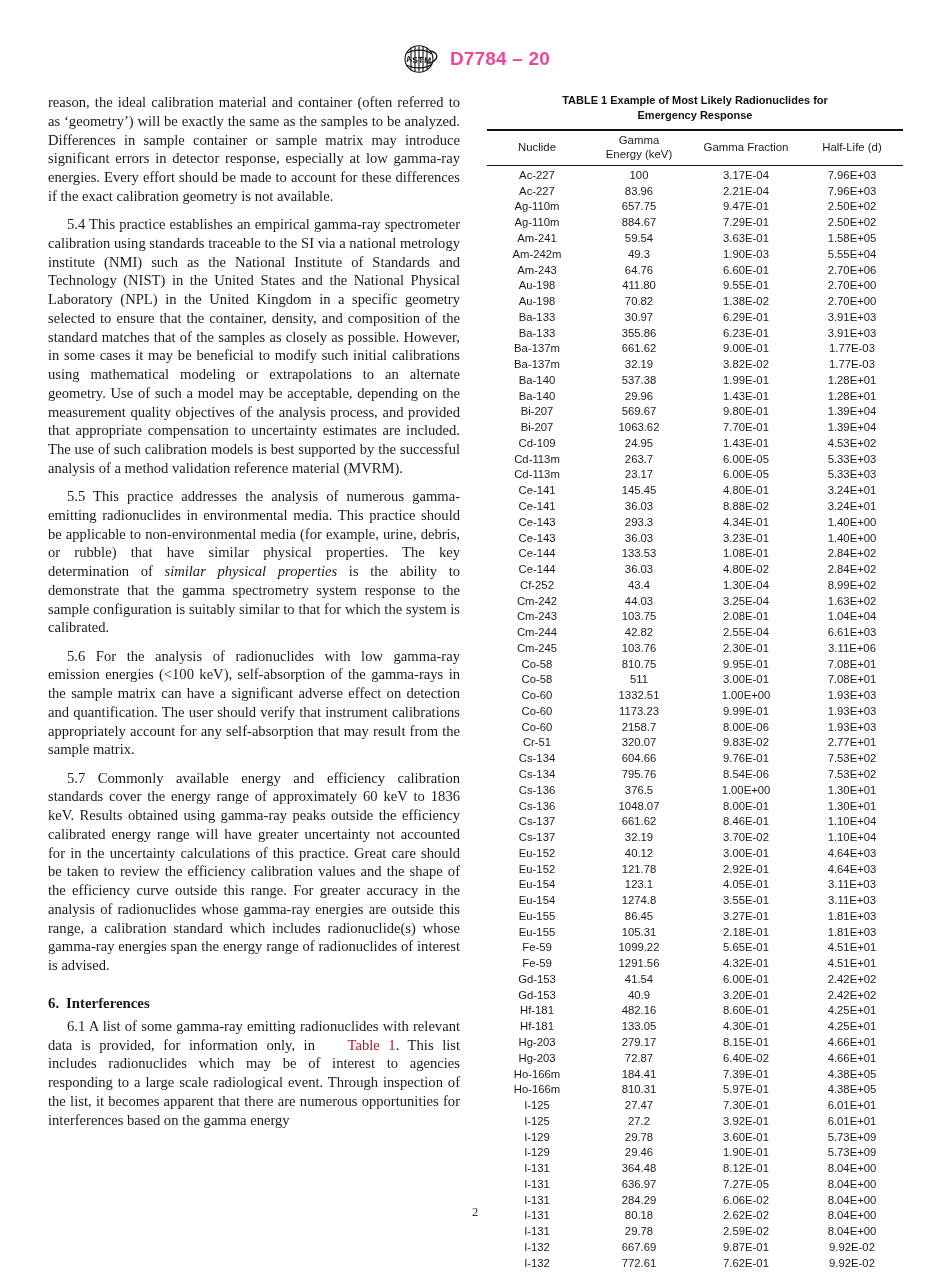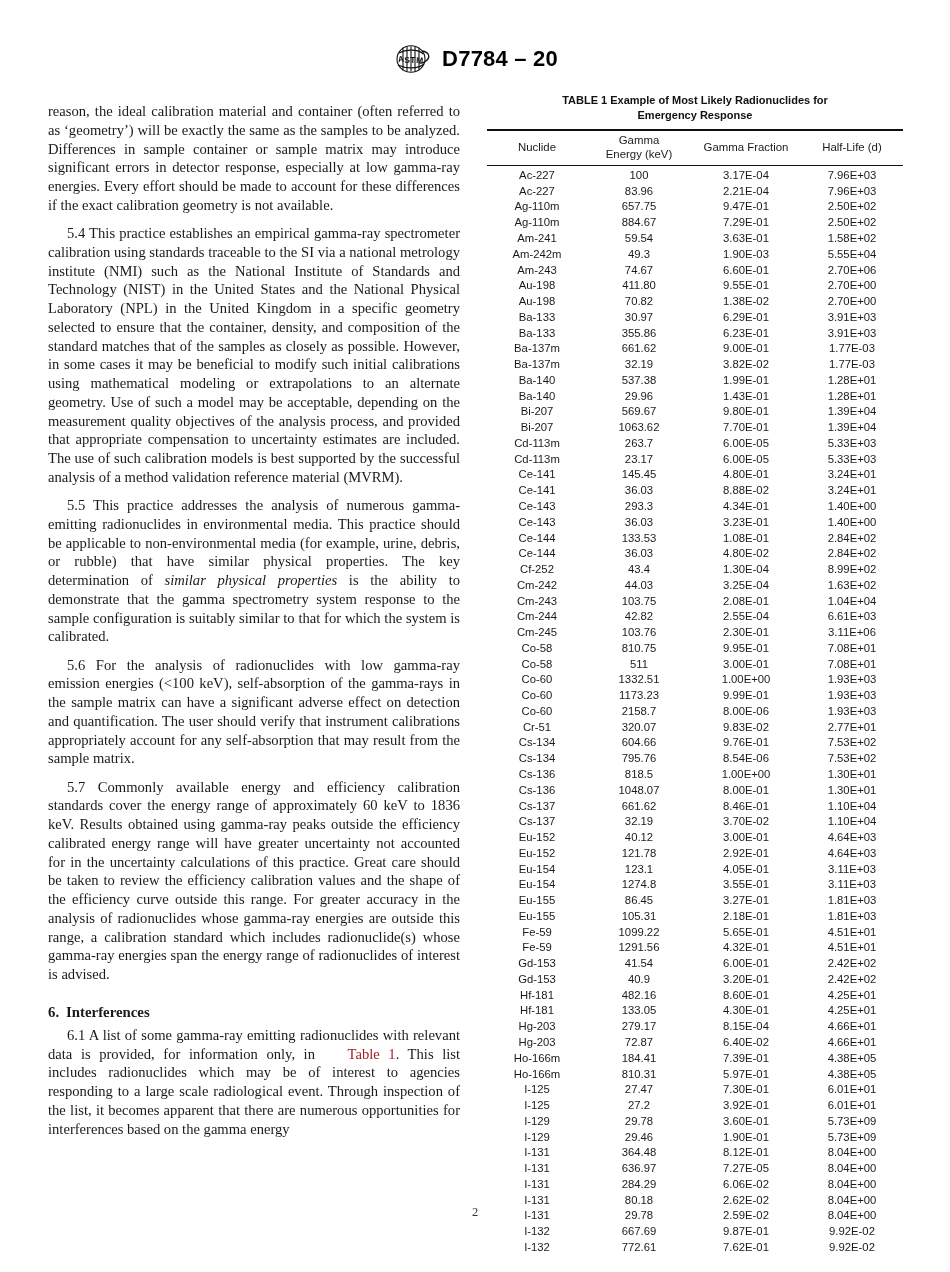--- a/index.html
+++ b/index.html
@@ -29,30 +29,30 @@
   }
   .astm-logo {
     width: 42px;
     height: 30px;
     margin-right: 8px;
     display: block;
   }
   .doc-designation {
     font-family: "Liberation Sans", "DejaVu Sans", sans-serif;
     font-weight: bold;
-    font-size: 22px;
+    font-size: 19px;
     letter-spacing: 0.2px;
-    color: #000000;
+    color: #ec4899;
   }
 
   
   #left-column {
     position: absolute;
     left: 48px;
-    top: 102px;
+    top: 93px;
     width: 412px;
     font-size: 14.6px;
     line-height: 1.285;
     text-align: justify;
     text-justify: inter-word;
     hyphens: none;
   }
   #left-column p {
     margin: 0 0 0px 0;
   }
@@ -228,31 +228,31 @@
         <tr>
           <td>Ag-110m</td>
           <td>884.67</td>
           <td>7.29E-01</td>
           <td>2.50E+02</td>
         </tr>
         <tr>
           <td>Am-241</td>
           <td>59.54</td>
           <td>3.63E-01</td>
-          <td>1.58E+02</td>
+          <td>1.58E+05</td>
         </tr>
         <tr>
           <td>Am-242m</td>
           <td>49.3</td>
           <td>1.90E-03</td>
           <td>5.55E+04</td>
         </tr>
         <tr>
           <td>Am-243</td>
-          <td>74.67</td>
+          <td>64.76</td>
           <td>6.60E-01</td>
           <td>2.70E+06</td>
         </tr>
         <tr>
           <td>Au-198</td>
           <td>411.80</td>
           <td>9.55E-01</td>
           <td>2.70E+00</td>
         </tr>
         <tr>
@@ -303,20 +303,26 @@
           <td>9.80E-01</td>
           <td>1.39E+04</td>
         </tr>
         <tr>
           <td>Bi-207</td>
           <td>1063.62</td>
           <td>7.70E-01</td>
           <td>1.39E+04</td>
         </tr>
         <tr>
+          <td>Cd-109</td>
+          <td>24.95</td>
+          <td>1.43E-01</td>
+          <td>4.53E+02</td>
+        </tr>
+        <tr>
           <td>Cd-113m</td>
           <td>263.7</td>
           <td>6.00E-05</td>
           <td>5.33E+03</td>
         </tr>
         <tr>
           <td>Cd-113m</td>
           <td>23.17</td>
           <td>6.00E-05</td>
           <td>5.33E+03</td>
@@ -430,21 +436,21 @@
           <td>7.53E+02</td>
         </tr>
         <tr>
           <td>Cs-134</td>
           <td>795.76</td>
           <td>8.54E-06</td>
           <td>7.53E+02</td>
         </tr>
         <tr>
           <td>Cs-136</td>
-          <td>818.5</td>
+          <td>376.5</td>
           <td>1.00E+00</td>
           <td>1.30E+01</td>
         </tr>
         <tr>
           <td>Cs-136</td>
           <td>1048.07</td>
           <td>8.00E-01</td>
           <td>1.30E+01</td>
         </tr>
         <tr>
@@ -527,21 +533,21 @@
         </tr>
         <tr>
           <td>Hf-181</td>
           <td>133.05</td>
           <td>4.30E-01</td>
           <td>4.25E+01</td>
         </tr>
         <tr>
           <td>Hg-203</td>
           <td>279.17</td>
-          <td>8.15E-04</td>
+          <td>8.15E-01</td>
           <td>4.66E+01</td>
         </tr>
         <tr>
           <td>Hg-203</td>
           <td>72.87</td>
           <td>6.40E-02</td>
           <td>4.66E+01</td>
         </tr>
         <tr>
           <td>Ho-166m</td>

